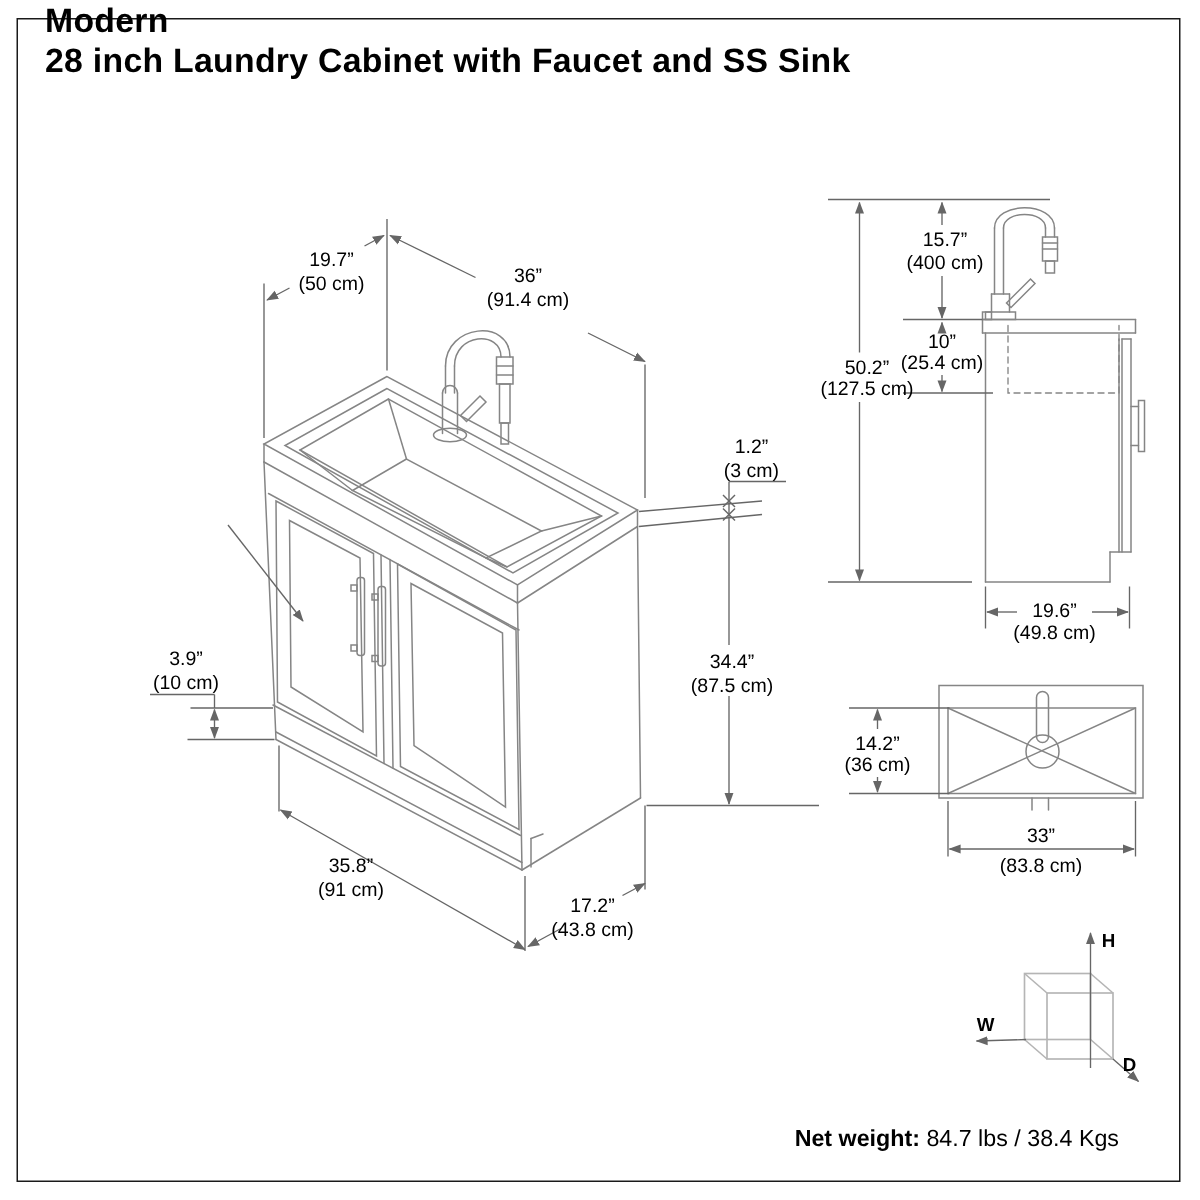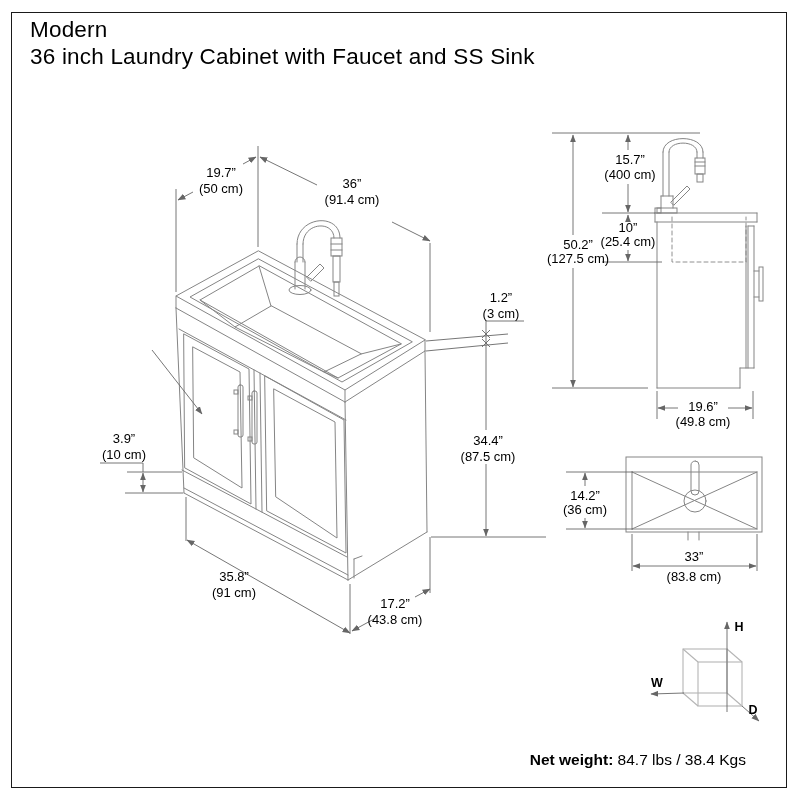--- a/index.html
+++ b/index.html
@@ -1,41 +1,41 @@
 <!DOCTYPE html>
 <html style="--c-object: #858585; --c-dim: #666666; --c-cube: #b5b5b5; --c-text: #000000;"><head>
 <meta charset="utf-8">
 <style>
   html,body{margin:0;padding:0;background:#fff;}
   .canvas{position:relative;width:800px;height:800px;background:#fff;overflow:hidden;
           font-family:"Liberation Sans",sans-serif;color:#111;}
   .frame{position:absolute;left:11px;top:12px;width:776px;height:776px;
          border:1.6px solid #1a1a1a;box-sizing:border-box;}
-  .title{position:absolute;left:30px;top:16px;font-weight:normal;font-size:22.5px;
+  .title{position:absolute;left:30px;top:0;font-weight:bold;font-size:22.5px;
          line-height:27px;letter-spacing:0.2px;color:#000;}
   .inner-dims{position:absolute;left:47px;top:328px;font-size:13.2px;line-height:17.5px;color:#000;}
   .inner-dims .hd{margin-bottom:1px;}
   .netweight{position:absolute;right:54px;top:751px;font-size:15.5px;color:#000;white-space:pre;margin-left:43px;}
   svg{position:absolute;left:0;top:0;}
   .obj{stroke:var(--c-object,#858585);stroke-width:1;fill:none;stroke-linecap:round;}
   .dim{stroke:var(--c-dim,#666666);stroke-width:0.9;fill:none;}
   .dash{stroke:var(--c-object,#858585);stroke-width:0.9;fill:none;stroke-dasharray:4 3;}
   .cube{stroke:var(--c-cube,#b5b5b5);stroke-width:1.1;fill:none;}
   .dt{font-family:"Liberation Sans",sans-serif;font-size:13px;fill:#000;text-anchor:middle;}
   .axl{font-family:"Liberation Sans",sans-serif;font-size:12.5px;font-weight:bold;fill:#000;text-anchor:middle;}
 </style>
 </head>
 <body>
 
 <div class="canvas">
   <div class="frame"></div>
 
   <div class="title">
     <div>Modern</div>
-    <div>36 inch Laundry Cabinet with Faucet and SS Sink</div>
+    <div>28 inch Laundry Cabinet with Faucet and SS Sink</div>
   </div>
 
 
   <svg width="800" height="800" viewBox="0 0 800 800">
     <defs>
       <marker id="ar" viewBox="0 0 8 8" refX="7.4" refY="4" markerWidth="8" markerHeight="8" orient="auto-start-reverse" markerUnits="userSpaceOnUse">
         <path d="M0,1 L8,4 L0,7 Z" style="fill:var(--c-dim,#666666)"></path>
       </marker>
     </defs>
 

